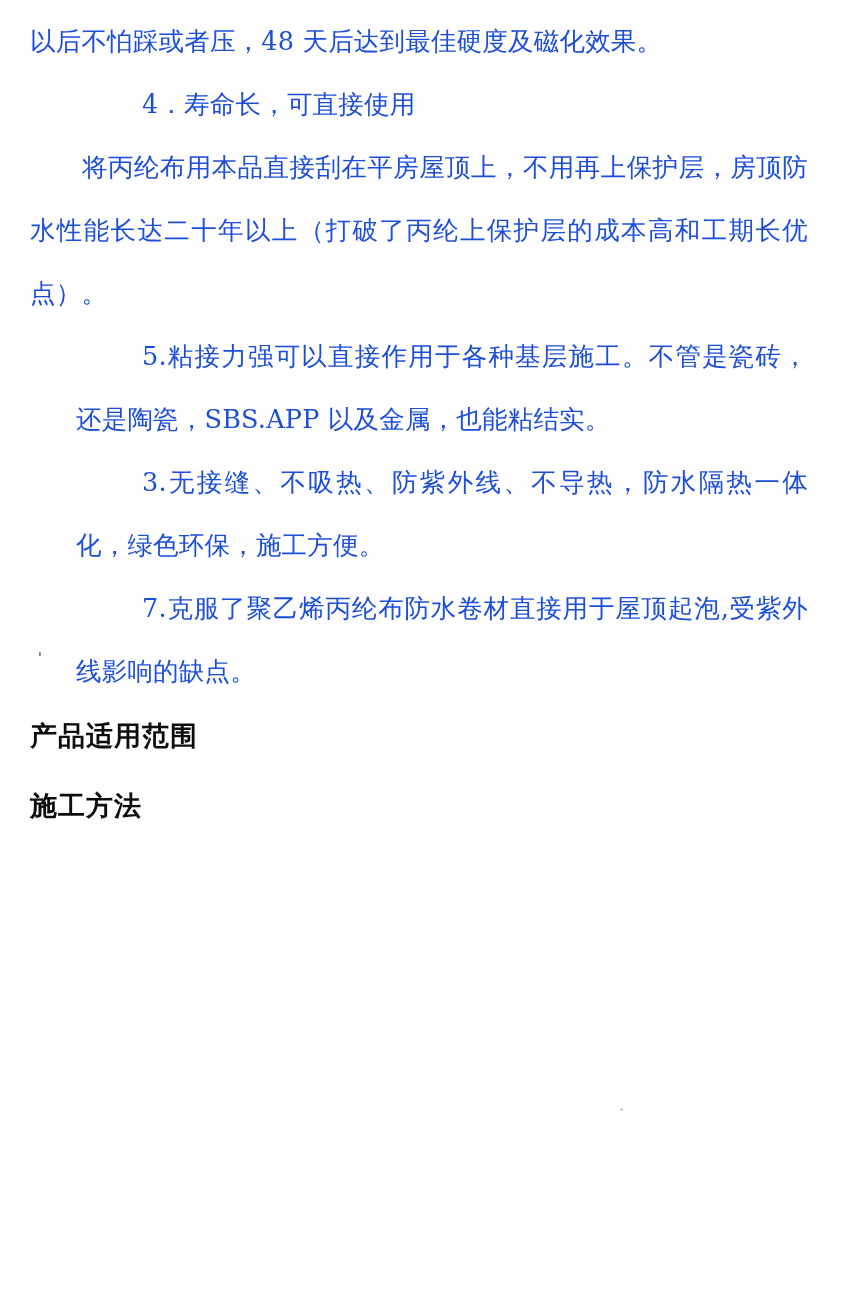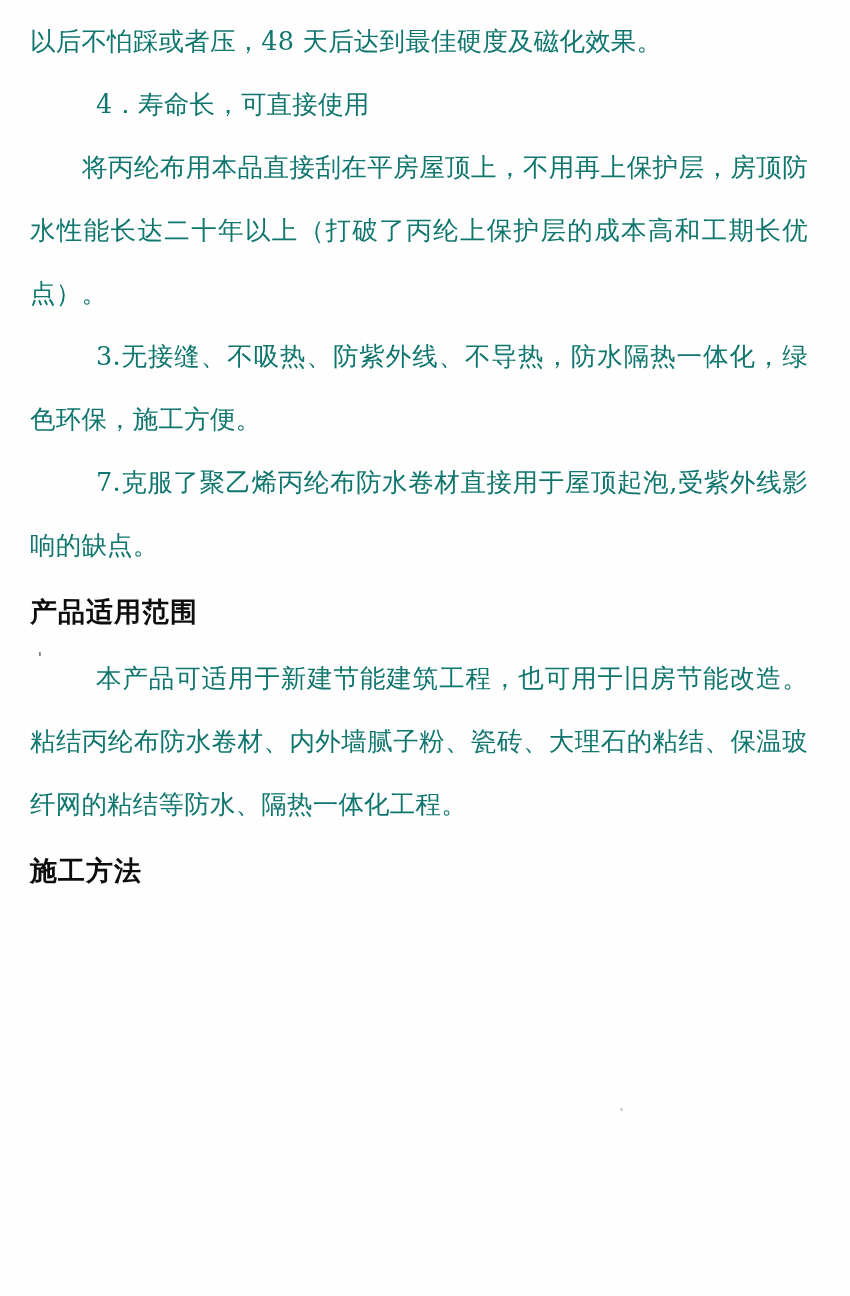--- a/index.html
+++ b/index.html
@@ -25,38 +25,39 @@
   .content {
     padding: 10px 42px 0 30px;
   }
   p.para {
     margin: 0 0 0 0;
     font-size: 25.5px;
     line-height: 63px;
     text-align: justify;
     text-justify: inter-ideograph;
     letter-spacing: 0.2px;
-    color: #0f766e;
+    color: #1d4ed8;
   }
   p.indent-1 {
     text-indent: 52px;
     font-family: Liberation Serif, serif;
   }
   p.indent-2 {
     text-indent: 66px;
+    margin-left: 46px;
   }
   p.indent-3 {
     text-indent: 78px;
   }
   h2.heading {
     margin: 0;
     font-size: 27px;
     line-height: 70px;
     font-weight: bold;
-    font-family: Liberation Serif, serif;
+    font-family: Liberation Mono, monospace;
     letter-spacing: 1px;
     color: #0d0d0d;
   }
   .tiny-mark {
     position: absolute;
     left: 38px;
     top: 650px;
     font-size: 14px;
     color: #333;
   }
@@ -77,27 +78,27 @@
   <div class="speck" style="left:620px; top:1108px;"></div>
 
   <div class="content">
 
     <p class="para">以后不怕踩或者压，48 天后达到最佳硬度及磁化效果。</p>
 
     <p class="para indent-2">4．寿命长，可直接使用</p>
 
     <p class="para indent-1">将丙纶布用本品直接刮在平房屋顶上，不用再上保护层，房顶防水性能长达二十年以上（打破了丙纶上保护层的成本高和工期长优点）。</p>
 
+    <p class="para indent-2">5.粘接力强可以直接作用于各种基层施工。不管是瓷砖，还是陶瓷，SBS.APP 以及金属，也能粘结实。</p>
 
     <p class="para indent-2">3.无接缝、不吸热、防紫外线、不导热，防水隔热一体化，绿色环保，施工方便。</p>
 
     <p class="para indent-2">7.克服了聚乙烯丙纶布防水卷材直接用于屋顶起泡,受紫外线影响的缺点。</p>
 
 
 
     <h2 class="heading">产品适用范围</h2>
 
-    <p class="para indent-2">本产品可适用于新建节能建筑工程，也可用于旧房节能改造。粘结丙纶布防水卷材、内外墙腻子粉、瓷砖、大理石的粘结、保温玻纤网的粘结等防水、隔热一体化工程。</p>
 
     <h2 class="heading">施工方法</h2>
 
   </div>
 </div>
 
 </body></html>

